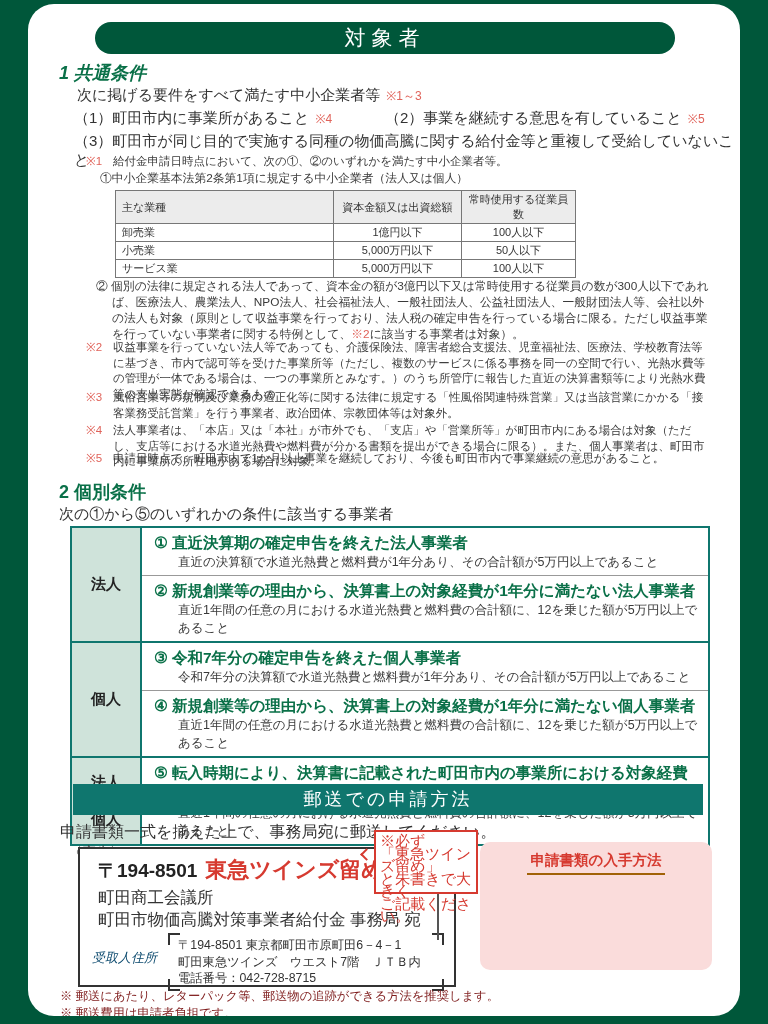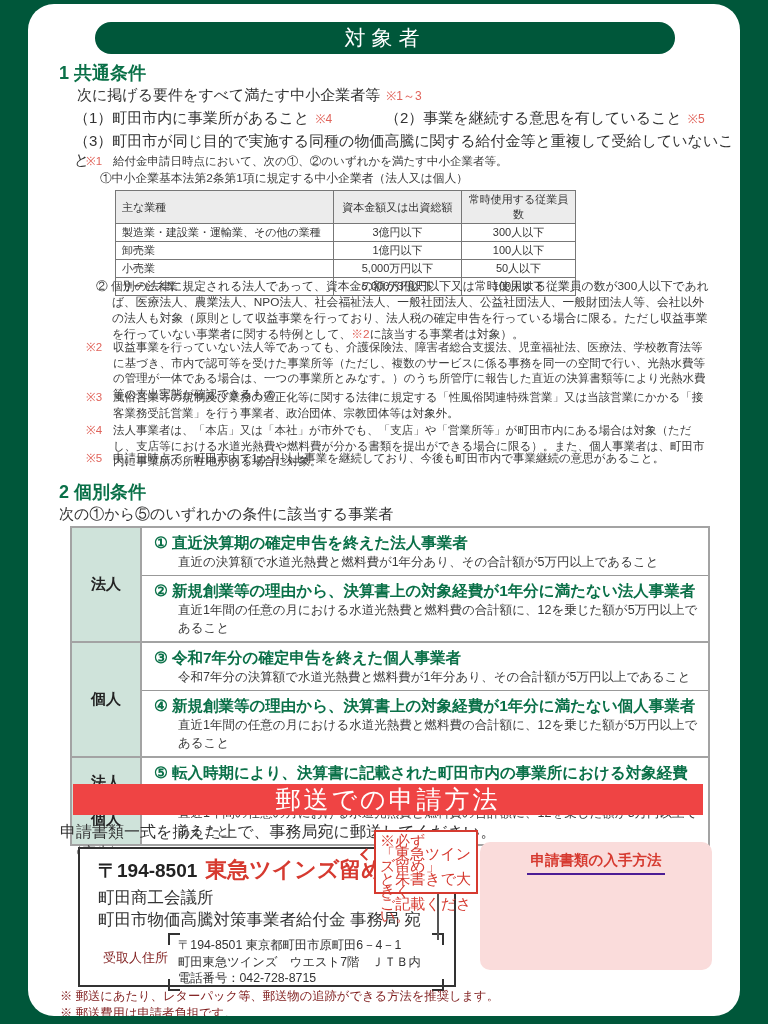--- a/index.html
+++ b/index.html
@@ -3,87 +3,87 @@
 <meta charset="utf-8">
 <style>
   * { margin:0; padding:0; box-sizing:border-box; }
   html,body { width:768px; height:1024px; }
   body { font-family:"Liberation Sans", sans-serif; }
   .page { position:relative; width:768px; height:1024px; background:#00573a; overflow:hidden; }
   .card { position:absolute; left:28px; top:4px; width:712px; height:1012px; background:#ffffff; border-radius:26px; overflow:hidden; }
 
   .banner { position:absolute; color:#fff; font-weight:normal; text-align:center; overflow:hidden; }
   .banner.green { left:67px; top:18px; width:580px; height:32px; background:#00573a; border-radius:17px; font-size:21px; line-height:32px; letter-spacing:6px; }
-  .banner.red { left:45px; top:780px; width:630px; height:31px; background:#ef4444; font-size:25px; line-height:31px; letter-spacing:3px; }
+  .banner.red { left:45px; top:780px; width:630px; height:31px; background:#0f766e; font-size:18px; line-height:31px; letter-spacing:3px; }
 
   .h-green { position:absolute; left:31px; color:#0a7048; font-weight:bold; font-size:18px; }
   .bodyline { position:absolute; color:#333; font-size:15px; }
   .ref { color:#e0635a; font-size:12px; margin-left:6px; }
 
   .note { position:absolute; left:58px; width:625px; padding-left:27px; color:#3a3a3a; font-size:11.5px; line-height:15.5px; }
   .note .marker { position:absolute; left:0; top:0; color:#e0635a; }
   .subline { position:absolute; left:72px; color:#3a3a3a; font-size:11.8px; }
 
   table.t1 { position:absolute; left:87px; top:186px; border-collapse:collapse; font-size:11px; color:#333; }
   table.t1 th, table.t1 td { border:1px solid #777; padding:1px 6px; font-weight:normal; }
   table.t1 th { background:#ececec; text-align:left; height:18px; }
   table.t1 td { height:16px; }
   table.t1 .c { text-align:center; }
   table.t1 .w1 { width:218px; } table.t1 .w2 { width:128px; } table.t1 .w3 { width:114px; }
 
   .para2 { position:absolute; left:68px; top:274px; width:620px; color:#3a3a3a; font-size:11.8px; line-height:16px; padding-left:16px; text-indent:-16px; }
   .inref { color:#e0635a; }
 
   table.t2 { position:absolute; left:42px; top:522px; width:640px; border-collapse:collapse; }
-  table.t2 td, table.t2 th { border:2px solid #a3a3a3; }
+  table.t2 td, table.t2 th { border:2px solid #0f766e; }
   table.t2 th.lbl { width:70px; background:#cfe3da; color:#222; font-size:15px; font-weight:bold; text-align:center; vertical-align:middle; line-height:1.25; }
   table.t2 td.conds { padding:0; vertical-align:top; }
   .cond { padding:4px 10px 4px 12px; }
   .cond + .cond { border-top:1px solid #999; }
   .cond .ttl { color:#0a7048; font-weight:bold; font-size:15.5px; line-height:21px; }
   .cond .num { color:#0a7048; margin-right:4px; }
   .cond .dsc { color:#3a3a3a; font-size:12.5px; line-height:18px; margin-left:24px; }
 
   .mail-intro { position:absolute; left:32px; top:818px; color:#333; font-size:16px; }
   .atesaki { position:absolute; left:40px; top:840px; color:#333; font-size:14px; }
 
   .addrbox { position:absolute; left:50px; top:843px; width:378px; height:140px; border:2px solid #333; background:#fff; }
   .addr-line1 { position:absolute; left:18px; top:6px; white-space:nowrap; }
   .addr-postal { font-size:19px; font-weight:bold; color:#222; }
   .addr-red { font-size:22px; font-weight:bold; color:#d63a30; margin-left:8px; }
   .addr-org1 { position:absolute; left:18px; top:38px; font-size:16.5px; color:#333; }
   .addr-org2 { position:absolute; left:18px; top:60px; font-size:16.5px; color:#333; }
-  .recipient-label { position:absolute; left:12px; top:100px; width:76px; font-size:13px; color:#7f1d1d; text-align:right; }
+  .recipient-label { position:absolute; left:12px; top:100px; width:76px; font-size:13px; color:#0c4a6e; text-align:left;font-style:italic; }
   .recipient-block { position:absolute; left:88px; top:84px; width:276px; padding:4px 10px; font-size:12.3px; line-height:16.5px; color:#333; }
   .corner { position:absolute; width:12px; height:12px; }
   .corner.tl { left:0; top:0; border-left:2px solid #333; border-top:2px solid #333; }
   .corner.tr { right:0; top:0; border-right:2px solid #333; border-top:2px solid #333; }
   .corner.bl { left:0; bottom:0; border-left:2px solid #333; border-bottom:2px solid #333; }
   .corner.br { right:0; bottom:0; border-right:2px solid #333; border-bottom:2px solid #333; }
 
   .annotation { position:absolute; left:346px; top:826px; width:104px; height:64px; background:#fff; border:2px solid #d63a30; color:#d63a30; font-size:15px; line-height:12.5px; padding:3px 4px; z-index:3; }
   .chevron { position:absolute; left:334px; top:846px; width:9px; height:9px; border-left:2px solid #d63a30; border-bottom:2px solid #d63a30; transform:rotate(45deg); z-index:3; }
   .connector { position:absolute; left:409px; top:890px; width:2px; height:46px; background:#555; z-index:2; }
 
   .pinkbox { position:absolute; left:452px; top:838px; width:232px; height:128px; background:#fadcdb; border-radius:10px; padding:9px 12px; }
   .pink-title-wrap { text-align:center; }
-  .pink-title { display:inline-block; color:#d63a30; font-weight:bold; font-size:14.5px; border-bottom:2px solid #4c1d95; padding:0 4px 3px; }
+  .pink-title { display:inline-block; color:#d63a30; font-weight:bold; font-size:14.5px; border-bottom:2px solid #a16207; padding:0 4px 3px; }
   .pink-body { margin-top:6px; color:#444; font-size:11.2px; line-height:17px; }
 
   .foot-note { position:absolute; left:32px; color:#7f1d1d; font-size:12.3px; }
 </style>
 </head>
 <body>
 
 <div class="page">
   <div class="card">
 
     <div class="banner green">対象者</div>
 
-    <div class="h-green" style="top:57px;">1 共通条件</div>
+    <div class="h-green" style="top:57px;font-style:italic;">1 共通条件</div>
 
     <div class="bodyline" style="left:49px; top:82px;">
       <span>次に掲げる要件をすべて満たす中小企業者等</span><span class="ref">※1～3</span>
     </div>
 
     <div class="bodyline" style="left:46px; top:105px;">
       <span>（1）町田市内に事業所があること</span><span class="ref">※4</span>
     </div>
     <div class="bodyline" style="left:357px; top:105px;">
       <span>（2）事業を継続する意思を有していること</span><span class="ref">※5</span>
@@ -94,25 +94,20 @@
       <span class="marker">※1</span><span>給付金申請日時点において、次の①、②のいずれかを満たす中小企業者等。</span>
     </div>
     <div class="subline" style="top:167px;">①中小企業基本法第2条第1項に規定する中小企業者（法人又は個人）</div>
 
     <table class="t1">
       <tbody>
           <tr>
         <th class="w1">主な業種</th>
         <th class="w2 c">資本金額又は出資総額</th>
         <th class="w3 c">常時使用する従業員数</th>
-      </tr>
-      <tr>
-        <td>製造業・建設業・運輸業、その他の業種</td>
-        <td class="c">3億円以下</td>
-        <td class="c">300人以下</td>
       </tr>
       <tr>
         <td>卸売業</td>
         <td class="c">1億円以下</td>
         <td class="c">100人以下</td>
       </tr>
       <tr>
         <td>小売業</td>
         <td class="c">5,000万円以下</td>
         <td class="c">50人以下</td>

